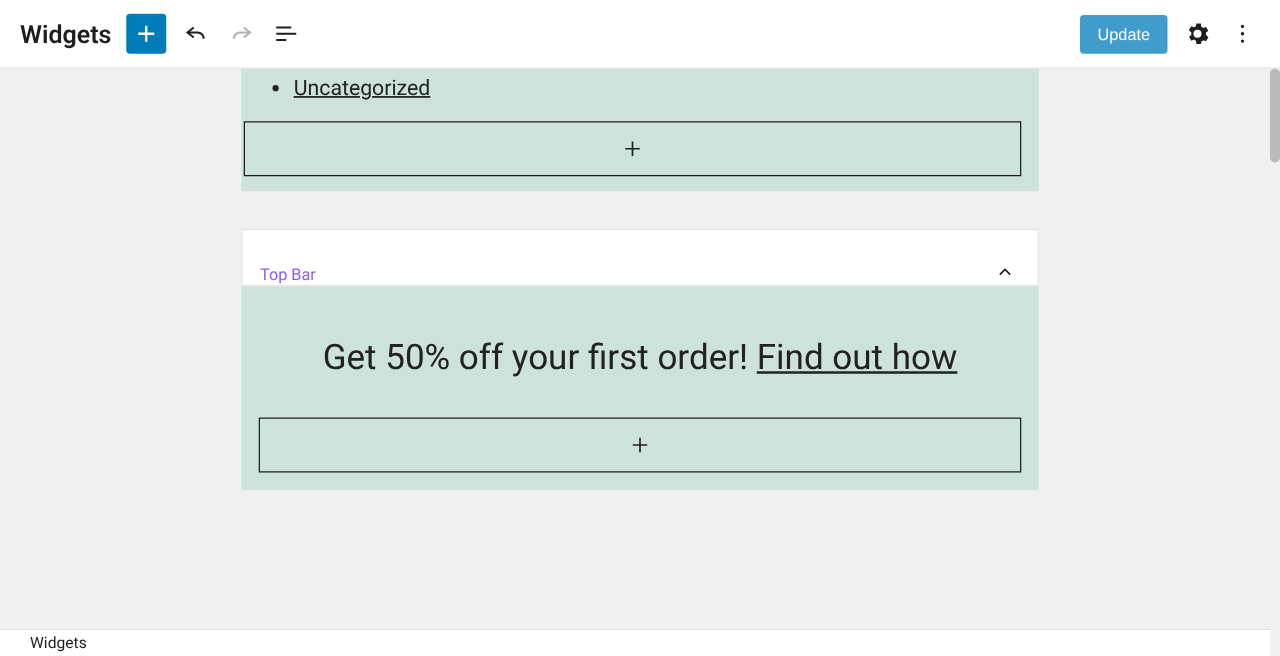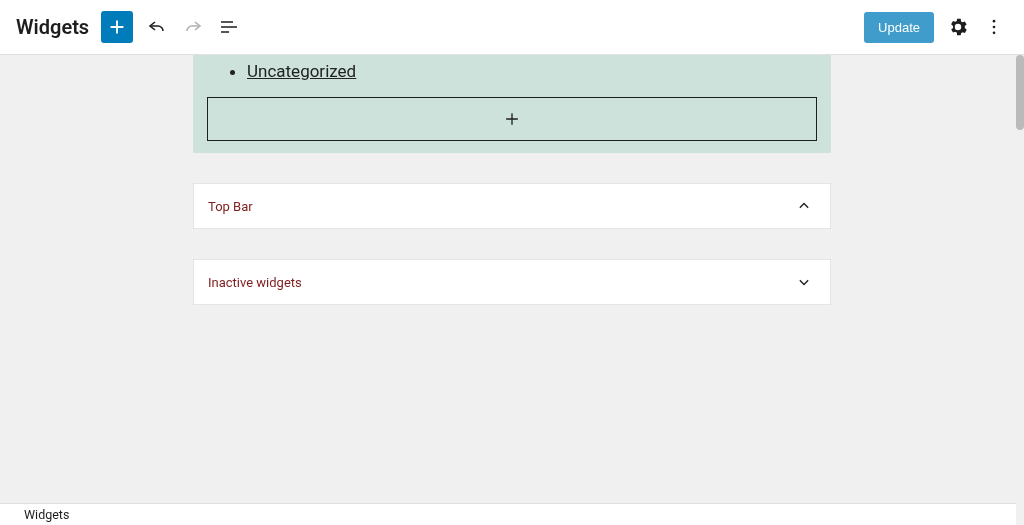--- a/index.html
+++ b/index.html
@@ -59,21 +59,21 @@
     overflow-y: auto;
     position: relative;
     background: #f0f0f0;
   }
   .content-col {
     width: 638px;
     margin: 0 auto;
   }
   .widget-body {
     background: #cde2da;
-    padding: 0 14px 12px 14px;
+    padding: 0 14px 12px 2px;
     text-decoration: underline;
   }
   .cat-list {
     padding: 6px 0 16px 40px;
   }
   .cat-list li {
     font-size: 17px;
     color: #222;
     list-style: disc;
   }
@@ -85,24 +85,24 @@
     cursor: pointer;
     color: #1e1e1e;
     background: transparent;
   }
   .panel {
     background: #fff;
     margin-top: 30px;
   }
   .panel-header {
     height: 46px;
-    display: flex; align-items: center;
+    display: flex; align-items: flex-end;
     padding: 0 16px 0 14px;
     font-size: 13px;
-    color: #7f1d1d;
+    color: #8b5cf6;
     cursor: pointer;
     border: 1px solid #e4e4e4;
     gap: 20px;
   }
   .panel-header .chev { margin-left: auto; }
   .promo-area {
     background: #cde2da;
     padding: 40px 14px 14px 14px;
   }
   .promo-text {
@@ -195,32 +195,32 @@
 
     <div class="panel">
       <div class="panel-header">
         <span>Top Bar</span>
         <span class="chev">
           <svg width="20" height="20" viewBox="0 0 24 24" fill="none">
             <path d="M7 14l5-5 5 5" stroke="#1e1e1e" stroke-width="1.6" fill="none"></path>
           </svg>
         </span>
       </div>
-    </div>
-
-    <div class="panel" style="margin-bottom:30px">
-      <div class="panel-header">
-        <span>Inactive widgets</span>
-        <span class="chev">
+      <div class="promo-area">
+        <p class="promo-text">
+          <span>Get 50% off your first order! </span><span class="link">Find out how</span>
+        </p>
+        <div class="add-block-inside">
           <svg width="20" height="20" viewBox="0 0 24 24" fill="none">
-            <path d="M7 10l5 5 5-5" stroke="#1e1e1e" stroke-width="1.6" fill="none"></path>
+            <path d="M12 5v14M5 12h14" stroke="#1e1e1e" stroke-width="1.6"></path>
           </svg>
-        </span>
+        </div>
       </div>
     </div>
+
 
   </div>
 </div>
 
 <div class="breadcrumb">
   <span>Widgets</span>
 </div>
 
 <div class="vscroll"></div>
 

